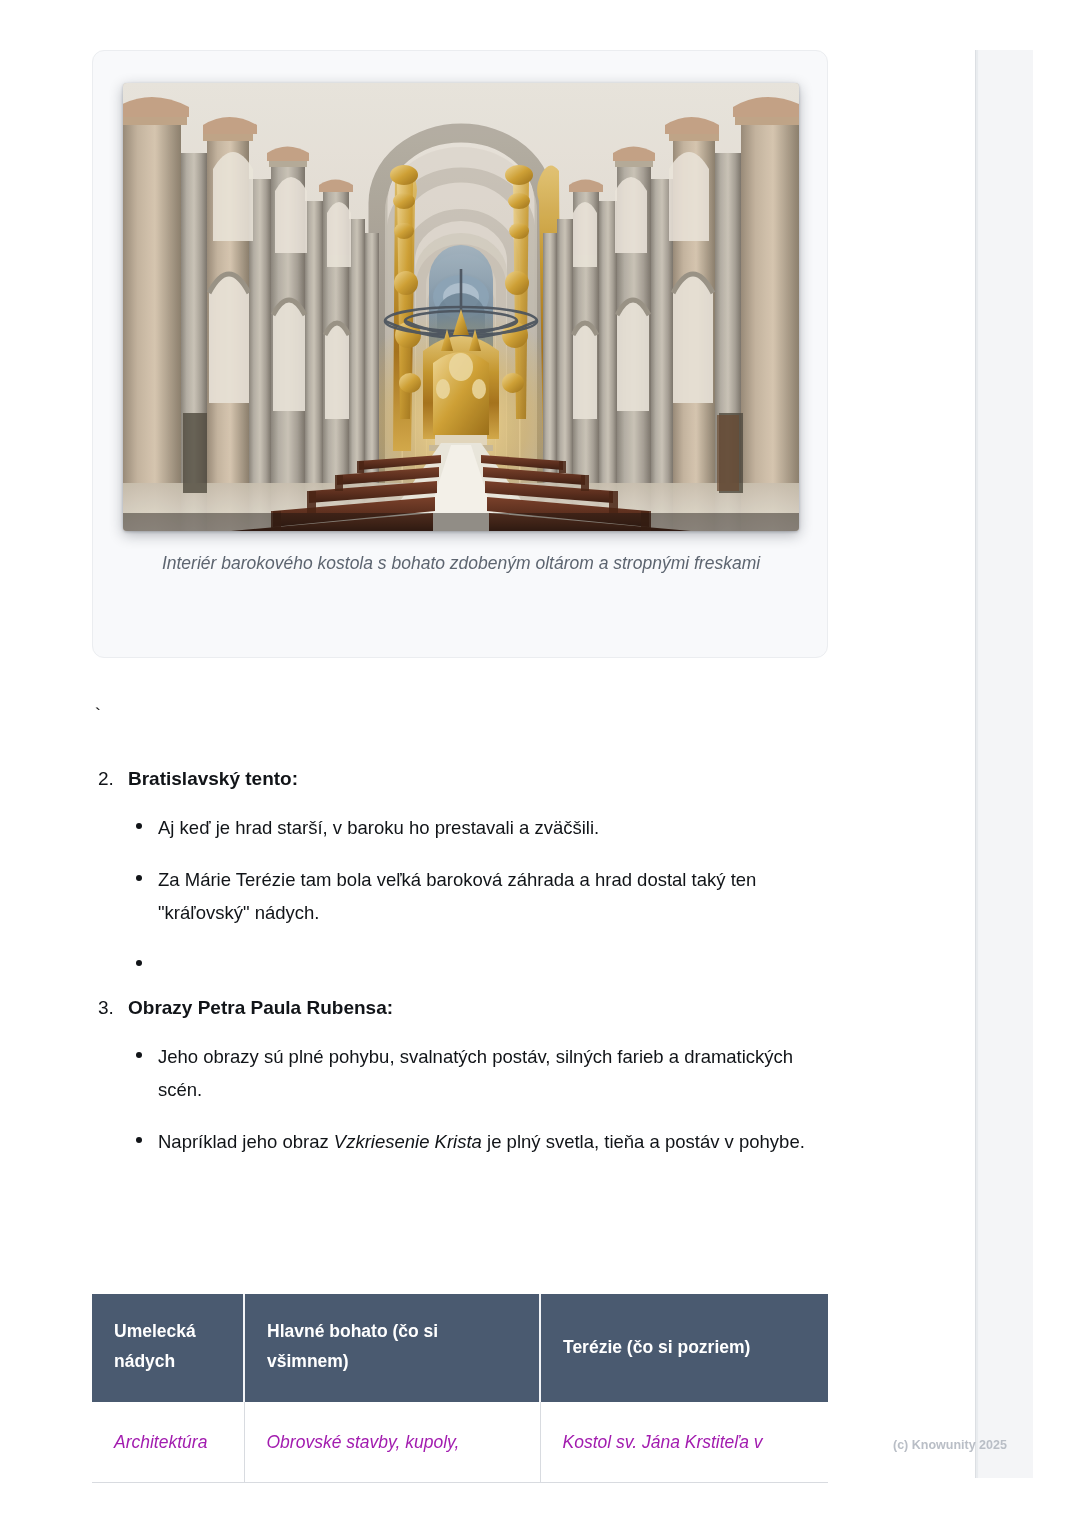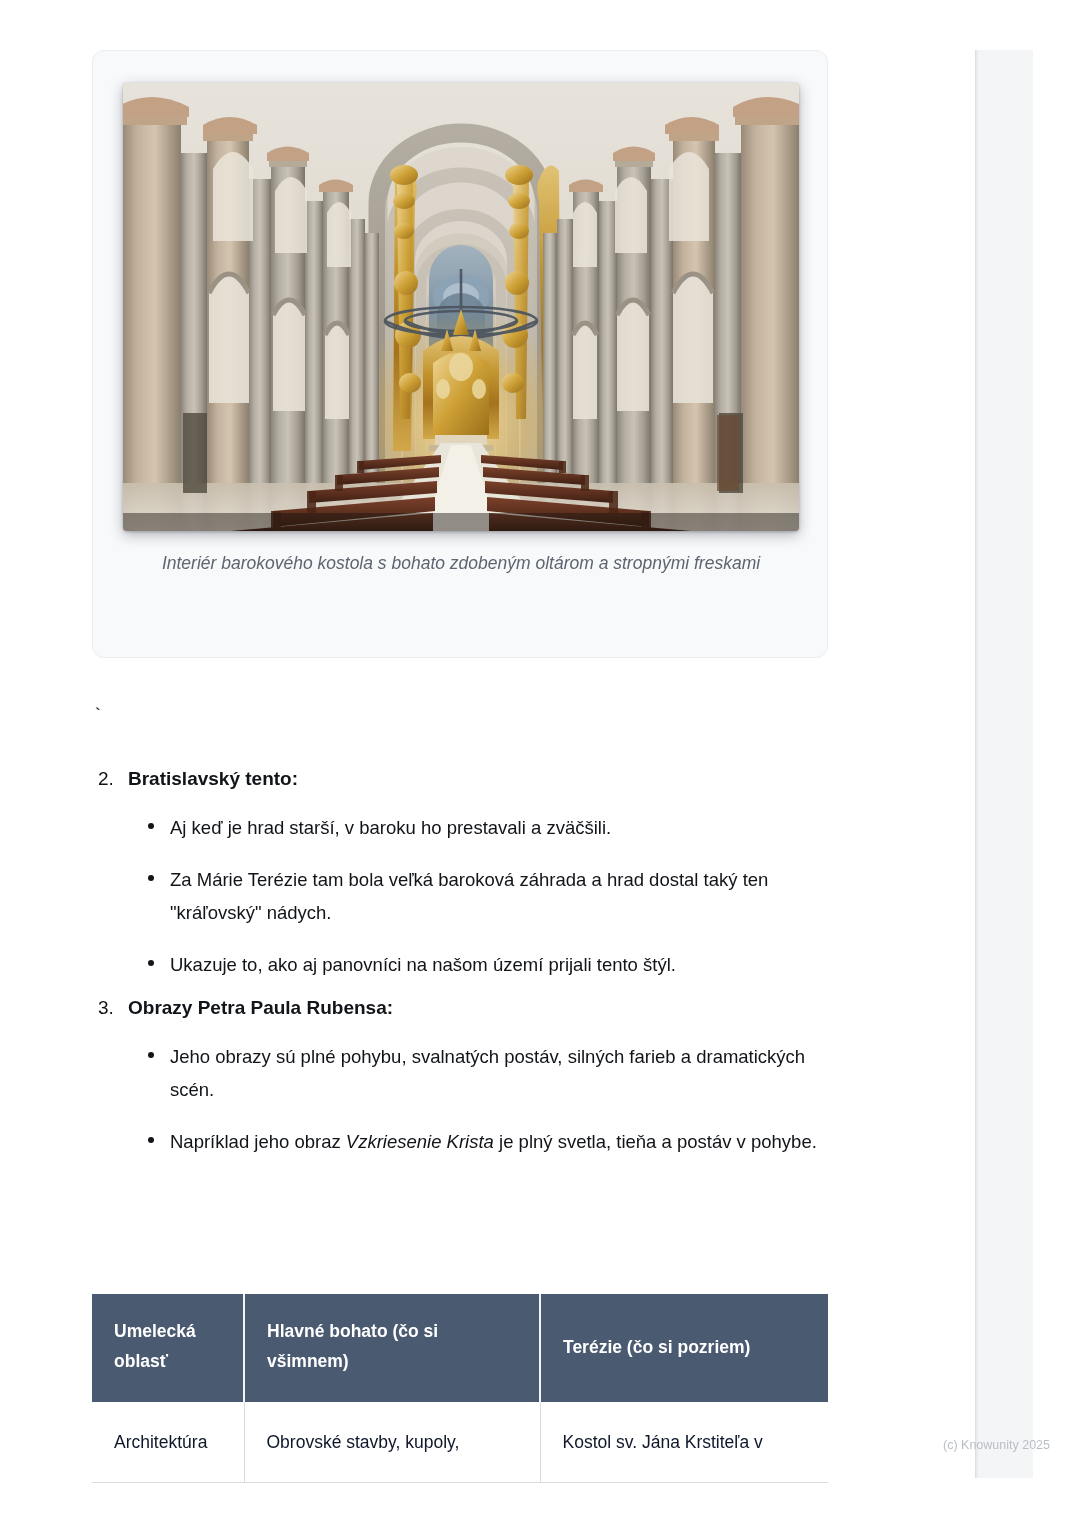--- a/index.html
+++ b/index.html
@@ -71,21 +71,21 @@
     padding-left:36px;
     font-size:19px;line-height:26px;
     color:#111418;
   }
   .ol-num{
     position:absolute;left:6px;top:0;
     font-size:19px;font-weight:400;color:#111418;
   }
   .ol-title{font-weight:700;}
 
-  .bullets{margin:12px;padding:0;list-style:none;}
+  .bullets{margin:0;padding:0;list-style:none;}
   .bullets li{
     position:relative;
     padding-left:66px;
     margin-top:19px;
     font-size:18.5px;
     line-height:33px;
     color:#111418;
   }
   .bullets li .dot{
     position:absolute;left:44px;top:12px;
@@ -109,39 +109,41 @@
     padding:22px 20px 24px 22px;
     line-height:30px;
     vertical-align:top;
     border-right:2px solid #f2f4f7;
     height:62px;
   }
   #info-table th:last-child{border-right:none;}
   #info-table th.mid{vertical-align:middle;}
   #info-table td{
     background:#ffffff;
-    color:#0f172a;
+    color:#a21caf;
     padding:26px 20px 26px 22px;
     line-height:28px;
     vertical-align:top;
     border-right:1px solid #d8dbe0;
     border-bottom:1px solid #d8dbe0;
+    font-style:italic;
   }
   #info-table td:last-child{border-right:none;margin-top:22px;}
   #col-a{width:152px;}
   #col-b{width:296px;}
   #col-c{width:288px;}
 
   
   #watermark{
-    position:absolute;left:943px;top:1437px;
+    position:absolute;left:893px;top:1437px;
     font-size:12.5px;line-height:16px;
     color:#b9bec6;
     white-space:nowrap;
     z-index:5;
+    font-weight:bold;
   }
 </style>
 </head>
 <body>
 
 <div id="doc">
 
   <div id="figure-card">
 
     <div id="figure-image-wrap">
@@ -395,21 +397,20 @@
       <li>
         <span class="dot"></span>
         <span>Aj keď je hrad starší, v baroku ho prestavali a zväčšili.</span>
       </li>
       <li>
         <span class="dot"></span>
         <span>Za Márie Terézie tam bola veľká baroková záhrada a hrad dostal taký ten "kráľovský" nádych.</span>
       </li>
       <li>
         <span class="dot"></span>
-        <span>Ukazuje to, ako aj panovníci na našom území prijali tento štýl.</span>
       </li>
     </ul>
   </div>
 
   <div class="ol-section" style="top:995px;">
     <div class="ol-head">
       <span class="ol-num">3.</span>
       <span class="ol-title">Obrazy Petra Paula Rubensa:</span>
     </div>
     <ul class="bullets">
@@ -425,21 +426,21 @@
   </div>
 
   <table id="info-table">
     <colgroup>
       <col id="col-a">
         <col id="col-b">
         <col id="col-c">
     </colgroup>
     <thead>
       <tr>
-        <th>Umelecká oblasť</th>
+        <th>Umelecká nádych</th>
         <th>Hlavné bohato (čo si všimnem)</th>
         <th class="mid">Terézie (čo si pozriem)</th>
       </tr>
     </thead>
     <tbody>
       <tr>
         <td>Architektúra</td>
         <td>Obrovské stavby, kupoly,</td>
         <td>Kostol sv. Jána Krstiteľa v</td>
       </tr>

